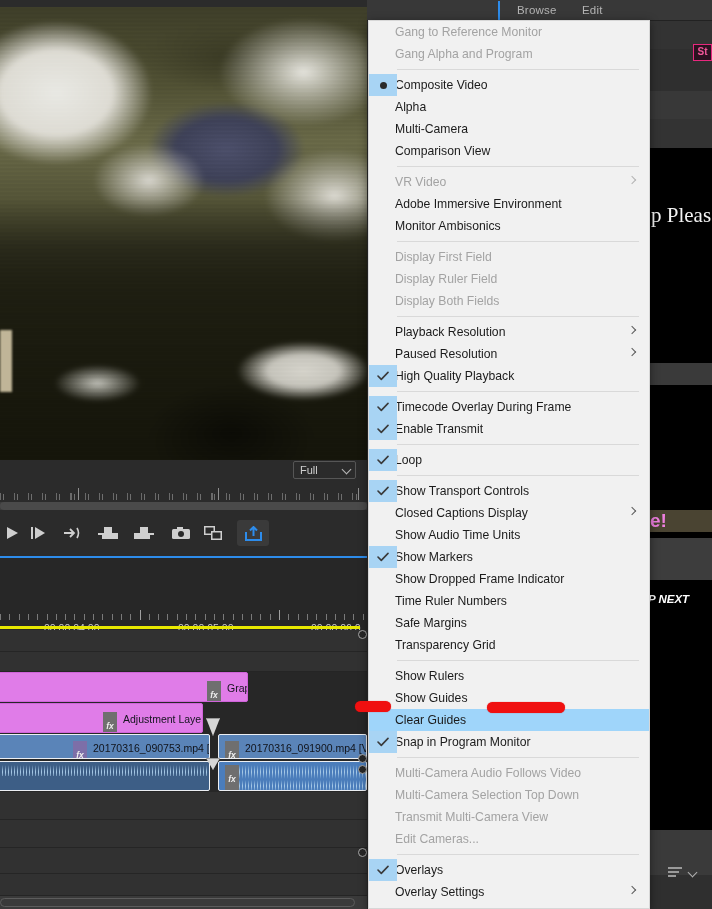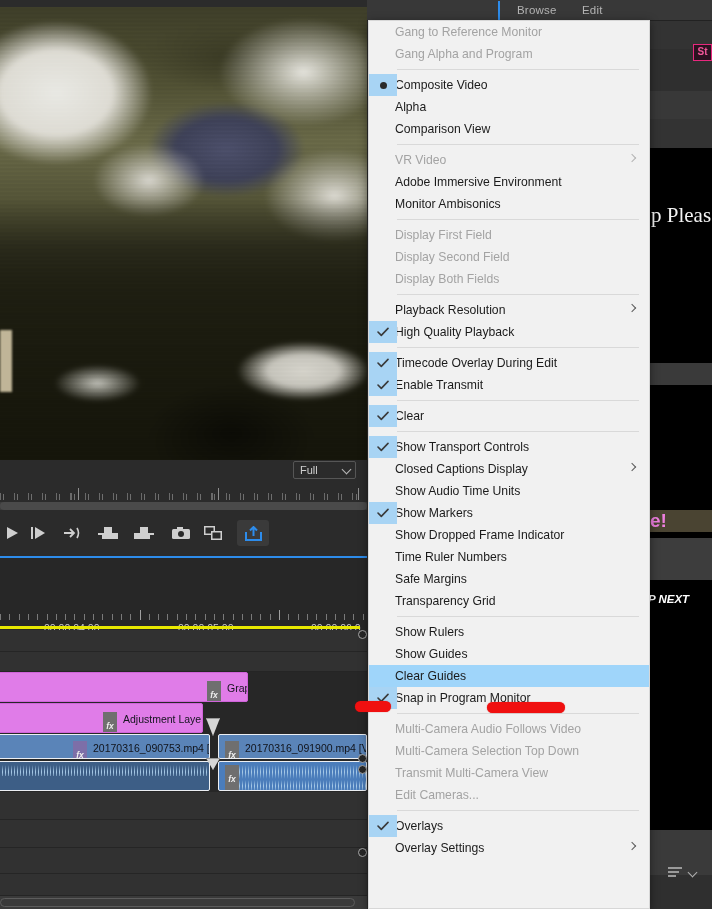--- a/index.html
+++ b/index.html
@@ -480,81 +480,88 @@
       <div class="mi">
         <span class="radio">
           <i></i>
         </span>
         <span>Composite Video</span>
       </div>
       <div class="mi">
         <span>Alpha</span>
       </div>
       <div class="mi">
+        <span>Multi-Camera</span>
+      </div>
+      <div class="mi">
         <span>Comparison View</span>
       </div>
       <div class="msep"></div>
       <div class="mi disabled">
         <span>VR Video</span>
         <span class="arrow"></span>
       </div>
       <div class="mi">
         <span>Adobe Immersive Environment</span>
       </div>
       <div class="mi">
         <span>Monitor Ambisonics</span>
       </div>
       <div class="msep"></div>
       <div class="mi disabled">
         <span>Display First Field</span>
       </div>
       <div class="mi disabled">
-        <span>Display Second Field</span>
+        <span>Display Ruler Field</span>
       </div>
       <div class="mi disabled">
         <span>Display Both Fields</span>
       </div>
       <div class="msep"></div>
       <div class="mi">
         <span>Playback Resolution</span>
         <span class="arrow"></span>
       </div>
       <div class="mi">
+        <span>Paused Resolution</span>
+        <span class="arrow"></span>
+      </div>
+      <div class="mi">
         <span class="chk">
           <svg width="12" height="10" viewBox="0 0 12 10">
             <path d="M1 5 L4.3 8.4 L11 1.4" stroke="#3a3a3a" stroke-width="1.6" fill="none" stroke-linecap="round" stroke-linejoin="round"></path>
           </svg>
         </span>
         <span>High Quality Playback</span>
       </div>
       <div class="msep"></div>
       <div class="mi">
         <span class="chk">
           <svg width="12" height="10" viewBox="0 0 12 10">
             <path d="M1 5 L4.3 8.4 L11 1.4" stroke="#3a3a3a" stroke-width="1.6" fill="none" stroke-linecap="round" stroke-linejoin="round"></path>
           </svg>
         </span>
-        <span>Timecode Overlay During Edit</span>
+        <span>Timecode Overlay During Frame</span>
       </div>
       <div class="mi">
         <span class="chk">
           <svg width="12" height="10" viewBox="0 0 12 10">
             <path d="M1 5 L4.3 8.4 L11 1.4" stroke="#3a3a3a" stroke-width="1.6" fill="none" stroke-linecap="round" stroke-linejoin="round"></path>
           </svg>
         </span>
         <span>Enable Transmit</span>
       </div>
       <div class="msep"></div>
       <div class="mi">
         <span class="chk">
           <svg width="12" height="10" viewBox="0 0 12 10">
             <path d="M1 5 L4.3 8.4 L11 1.4" stroke="#3a3a3a" stroke-width="1.6" fill="none" stroke-linecap="round" stroke-linejoin="round"></path>
           </svg>
         </span>
-        <span>Clear</span>
+        <span>Loop</span>
       </div>
       <div class="msep"></div>
       <div class="mi">
         <span class="chk">
           <svg width="12" height="10" viewBox="0 0 12 10">
             <path d="M1 5 L4.3 8.4 L11 1.4" stroke="#3a3a3a" stroke-width="1.6" fill="none" stroke-linecap="round" stroke-linejoin="round"></path>
           </svg>
         </span>
         <span>Show Transport Controls</span>
       </div>

